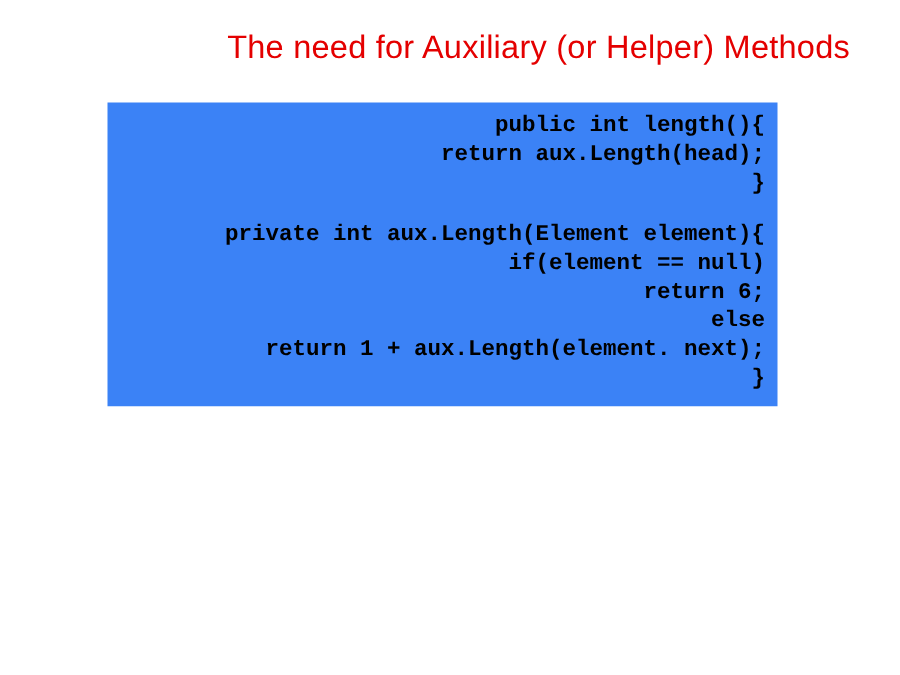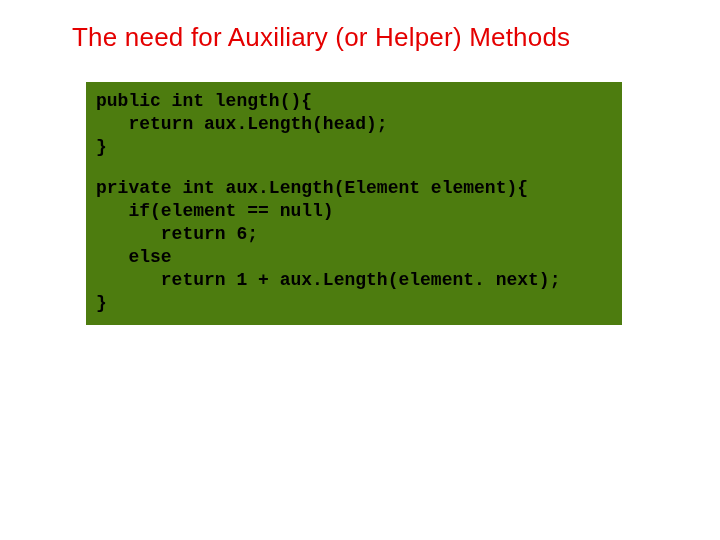--- a/index.html
+++ b/index.html
@@ -9,38 +9,39 @@
     height: 540px;
     background: #ffffff;
     font-family: Arial, Helvetica, sans-serif;
     overflow: hidden;
   }
   .slide {
     position: relative;
     width: 720px;
     height: 540px;
     box-sizing: border-box;
+    text-align: right;
   }
   .title {
     position: absolute;
     top: 22px;
     left: 72px;
     right: 40px;
     color: #e40000;
     font-size: 26px;
     font-weight: 400;
     letter-spacing: 0.2px;
   }
   .code-box {
     position: absolute;
     top: 82px;
     left: 86px;
     width: 536px;
     padding: 8px 10px 10px 10px;
-    background: #4d7c0f;
+    background: #3b82f6;
     box-sizing: border-box;
   }
   .code {
     font-family: "Courier New", Courier, monospace;
     font-size: 18px;
     line-height: 1.28;
     color: #000000;
     white-space: pre;
     margin: 0;
     font-weight: bold;

